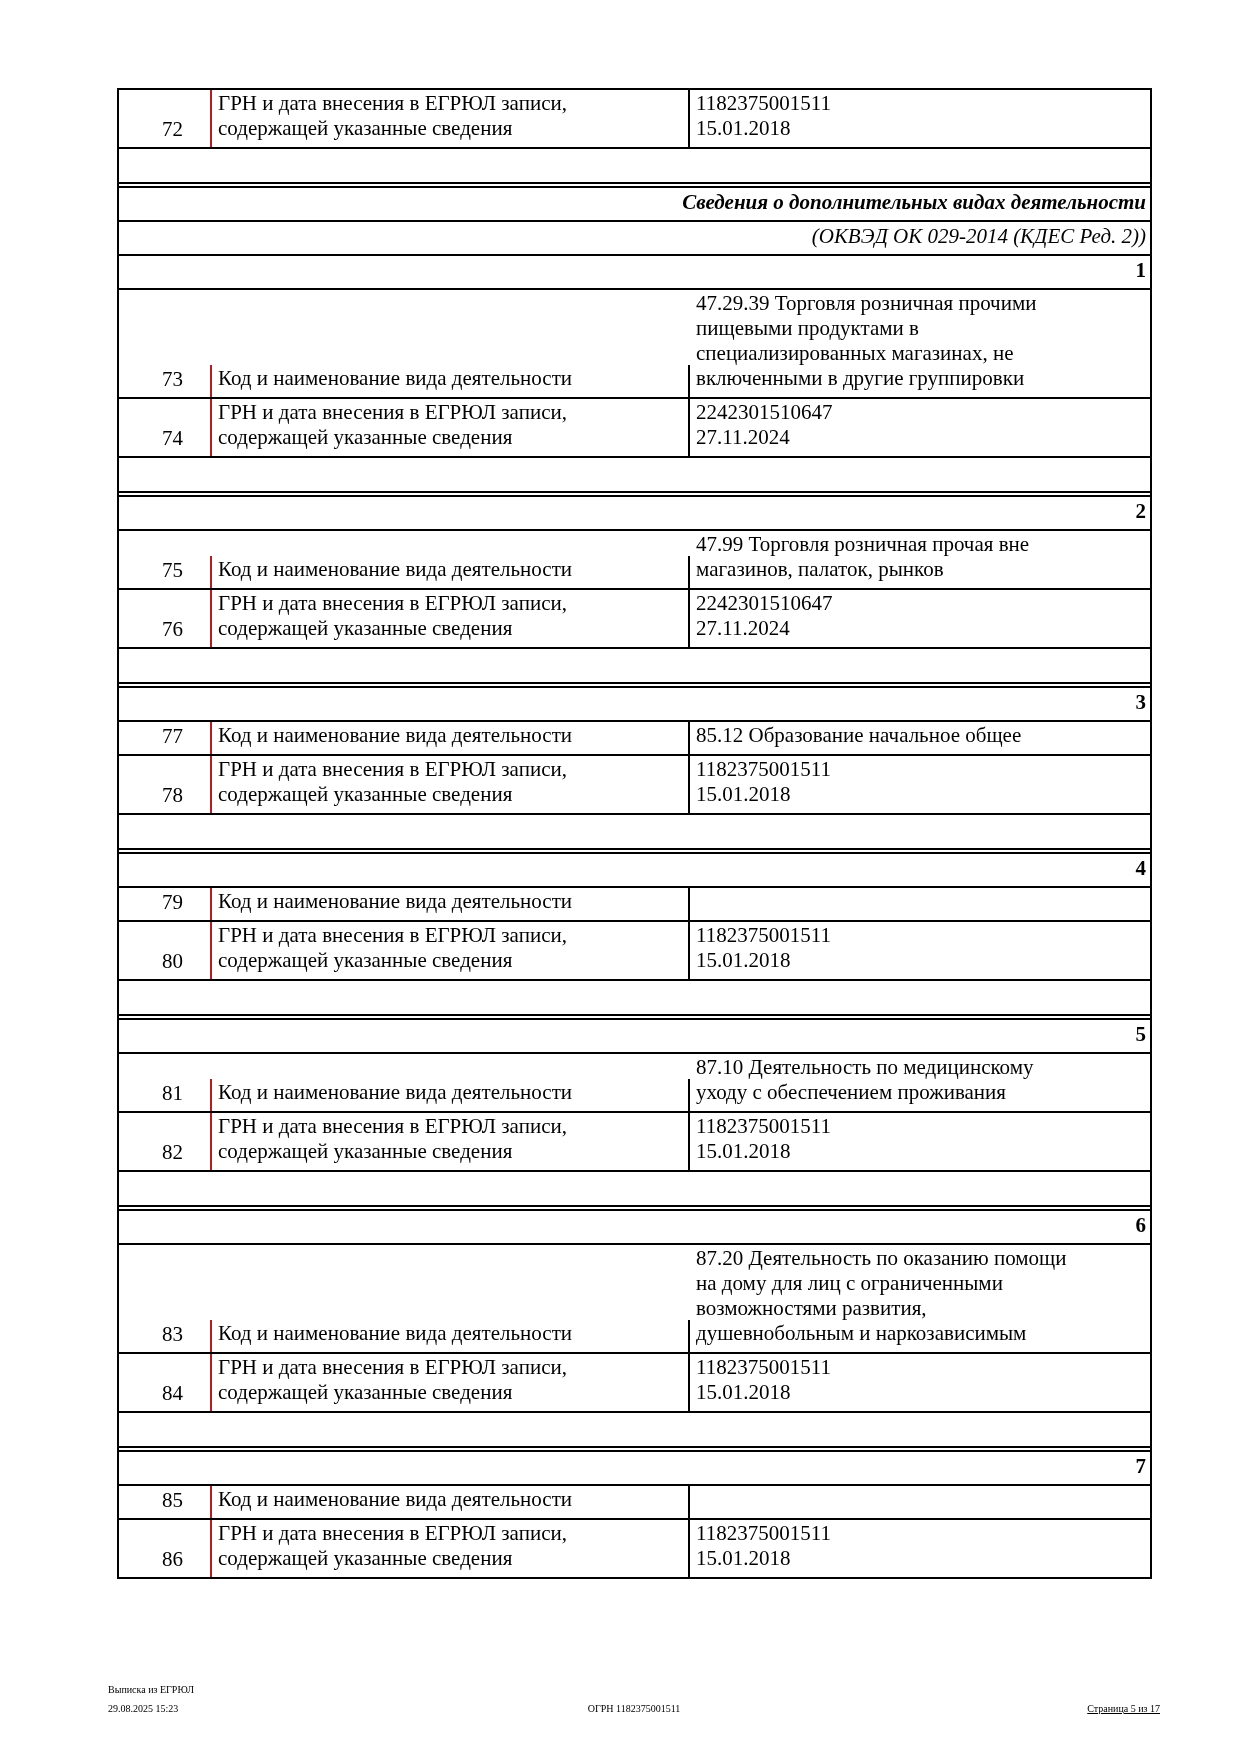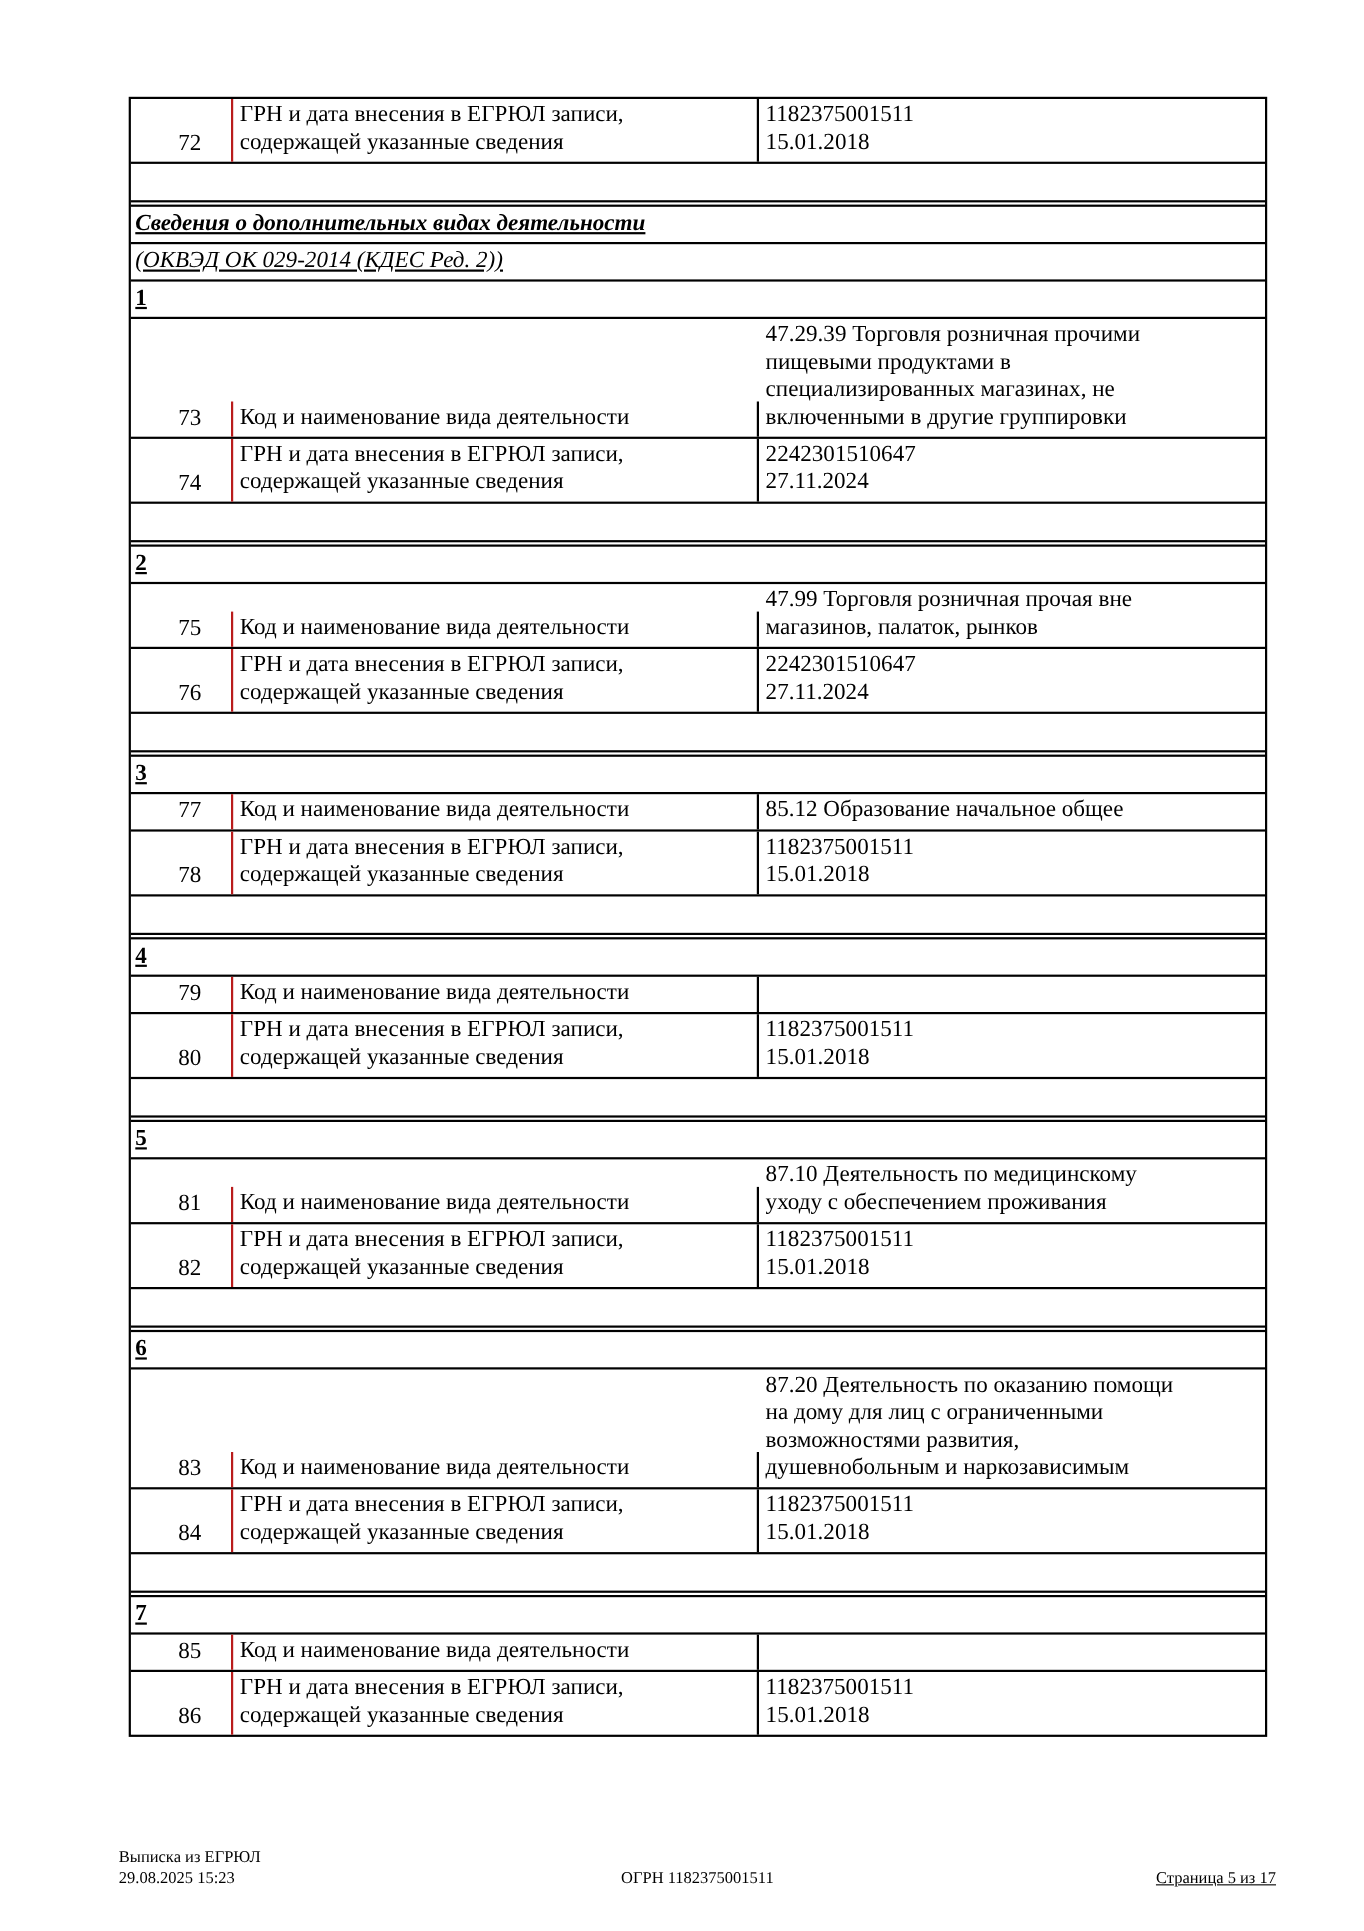--- a/index.html
+++ b/index.html
@@ -13,29 +13,29 @@
     border:2px solid #000; box-sizing:border-box;
     font-size:21px; line-height:25px;
   }
   .r { display:flex; border-top:2px solid #000; align-items:flex-end;padding-left:16px; }
   .r.first { border-top:0; }
   .c1 { flex:0 0 75px; width:75px; text-align:center; padding:1px 2px 5px 2px; box-sizing:border-box; }
   .c2 { flex:0 0 480px; width:480px; border-left:2px solid #b91c1c; border-right:2px solid #000;
         padding:1px 6px 6px 6px; box-sizing:border-box; white-space:pre-line; }
   .c3 { flex:1 1 auto; padding:1px 70px 6px 6px; box-sizing:border-box; white-space:pre-line; }
   .spacer { height:33px; border-top:2px solid #000; border-bottom:2px solid #000; }
-  .full { border-top:2px solid #000; text-align:left; padding:2px 4px 5px 4px;text-decoration:underline; }
+  .full { border-top:2px solid #000; text-align:right; padding:2px 4px 5px 4px; }
   .after-spacer { margin-top:2px; }
   .sec-title { font-weight:bold; font-style:italic; }
   .sec-sub { font-style:italic; }
   .sec-num { font-weight:bold; }
   .footer {
     position:absolute; left:108px; top:1680px; width:1052px;
     display:flex; align-items:flex-end;
-    font-size:15px; line-height:19px;
+    font-size:10px; line-height:19px;
   }
   .footer .fl { flex:1 1 0; }
   .footer .fc { flex:1 1 0; text-align:center; }
   .footer .fr { flex:1 1 0; text-align:right;text-decoration:underline; }
 </style>
 </head>
 <body>
 
 <div class="tbl">
 

